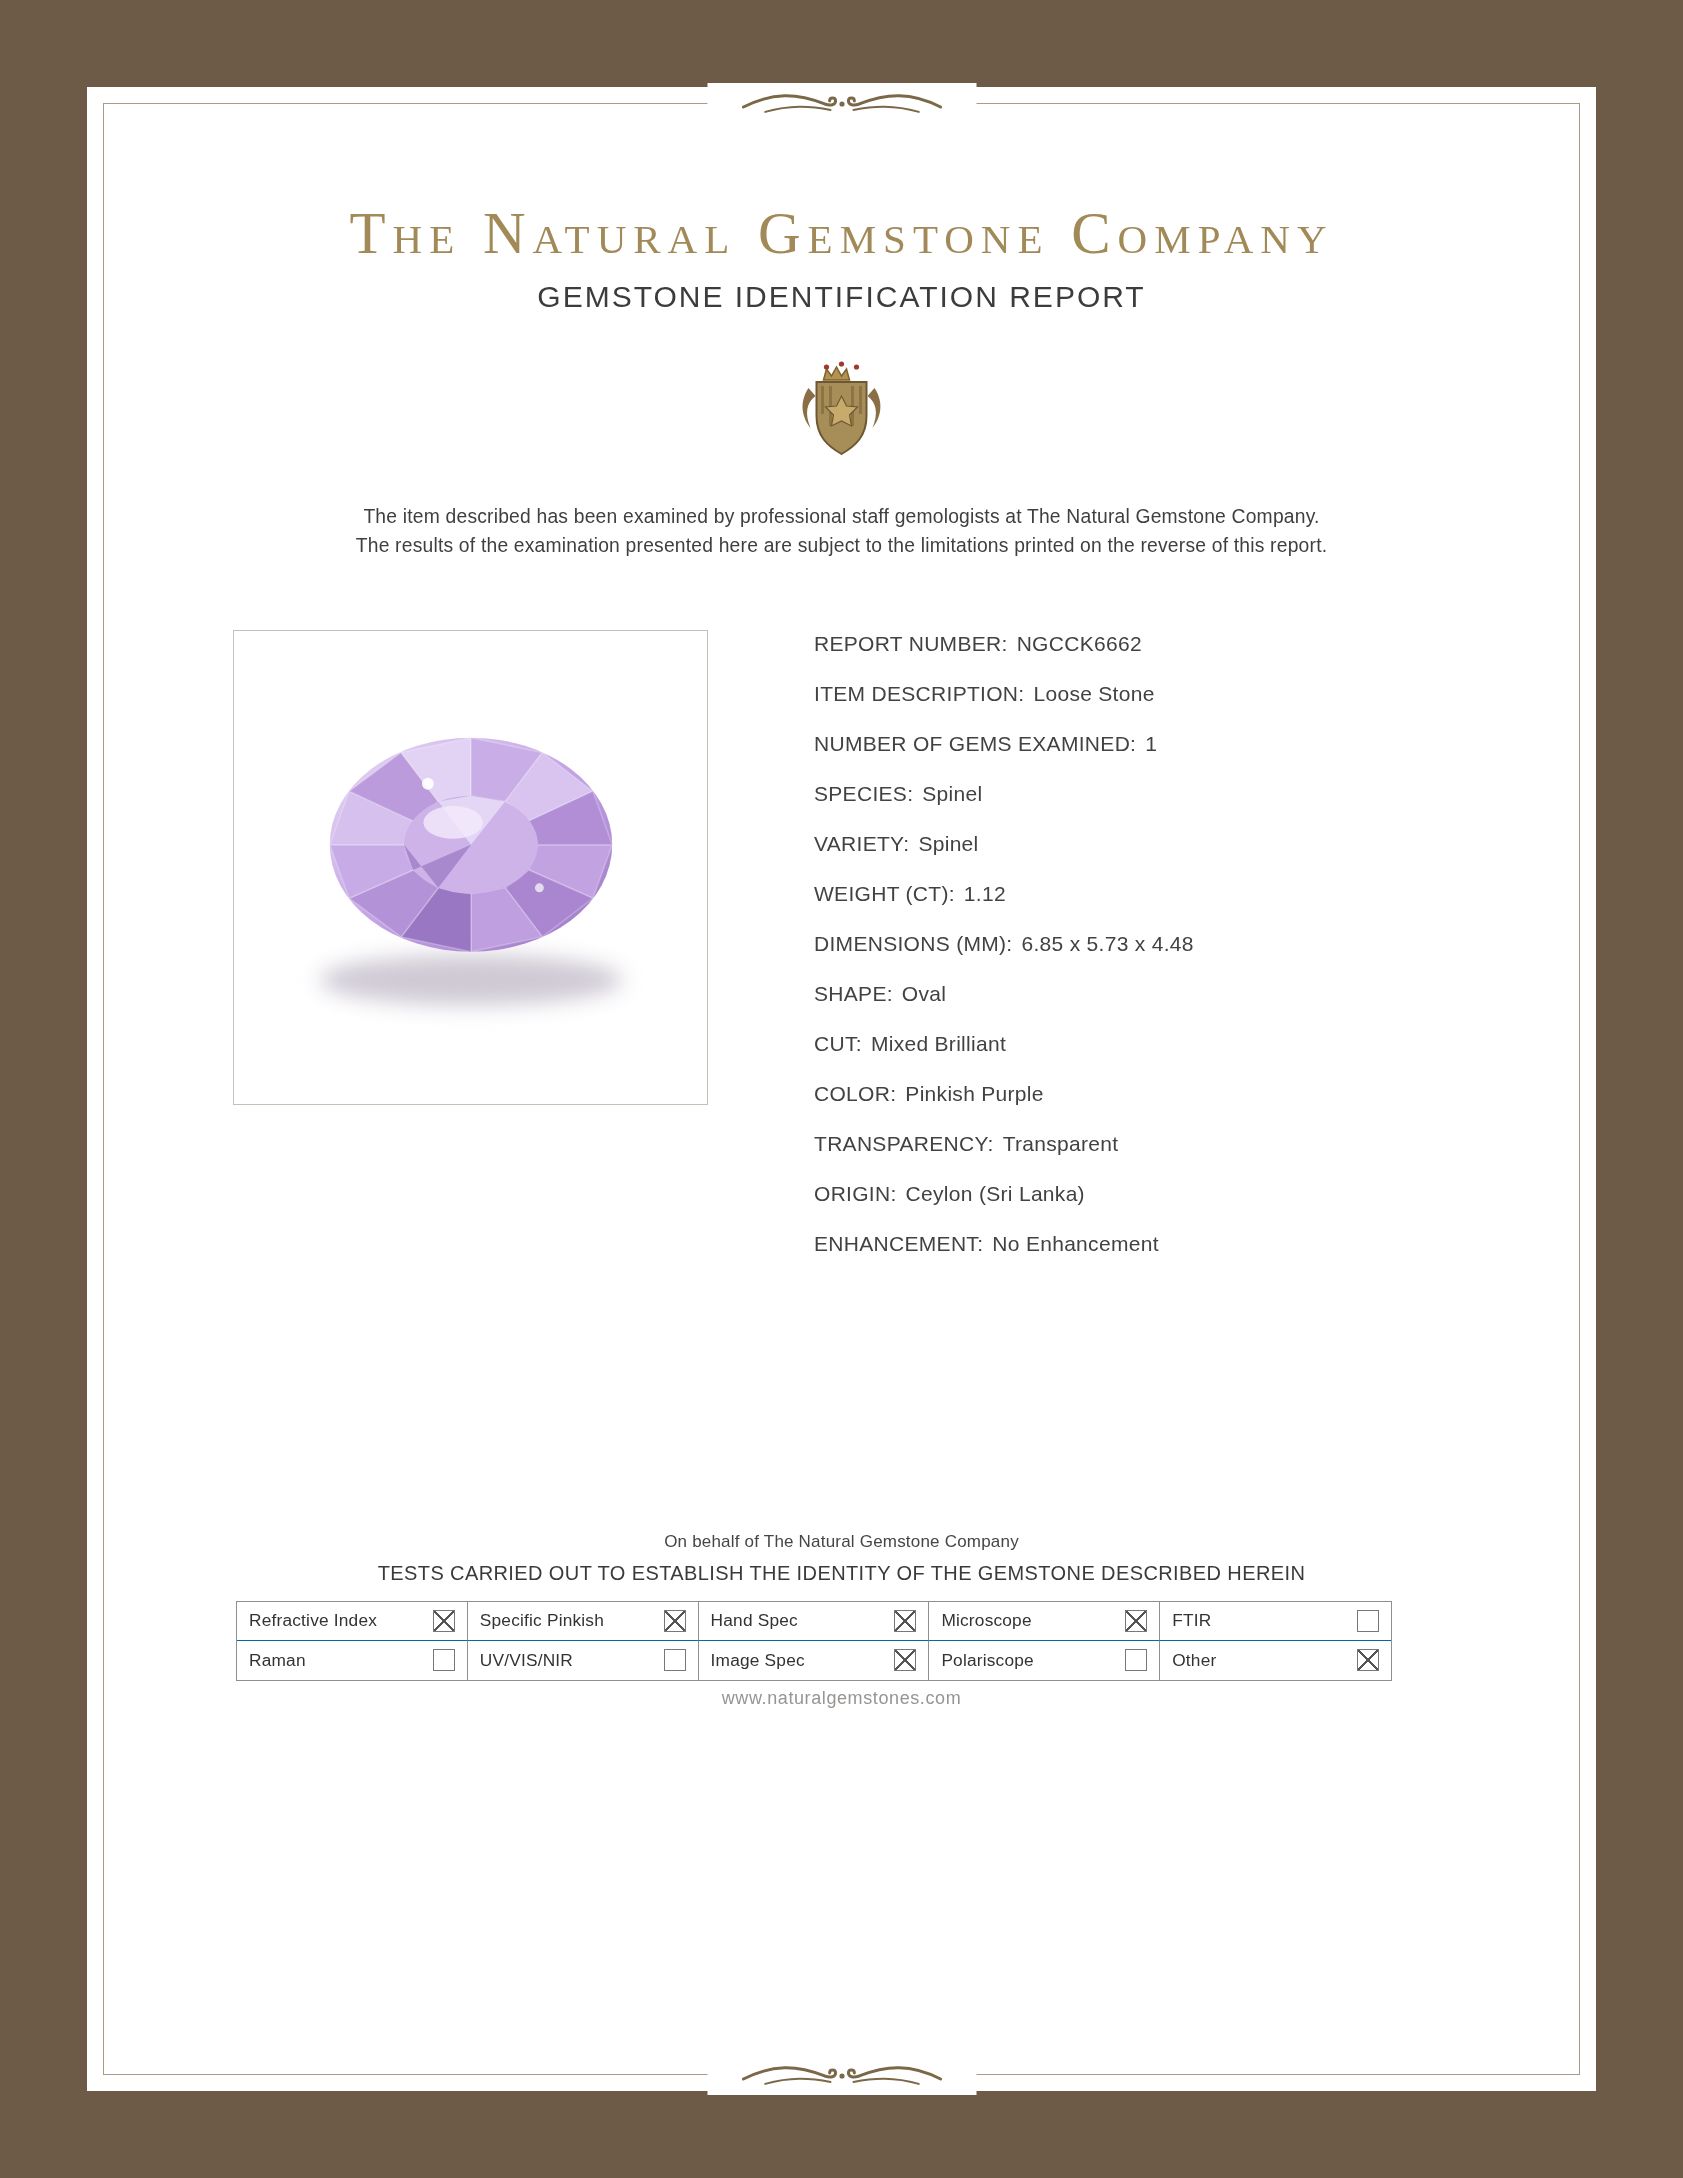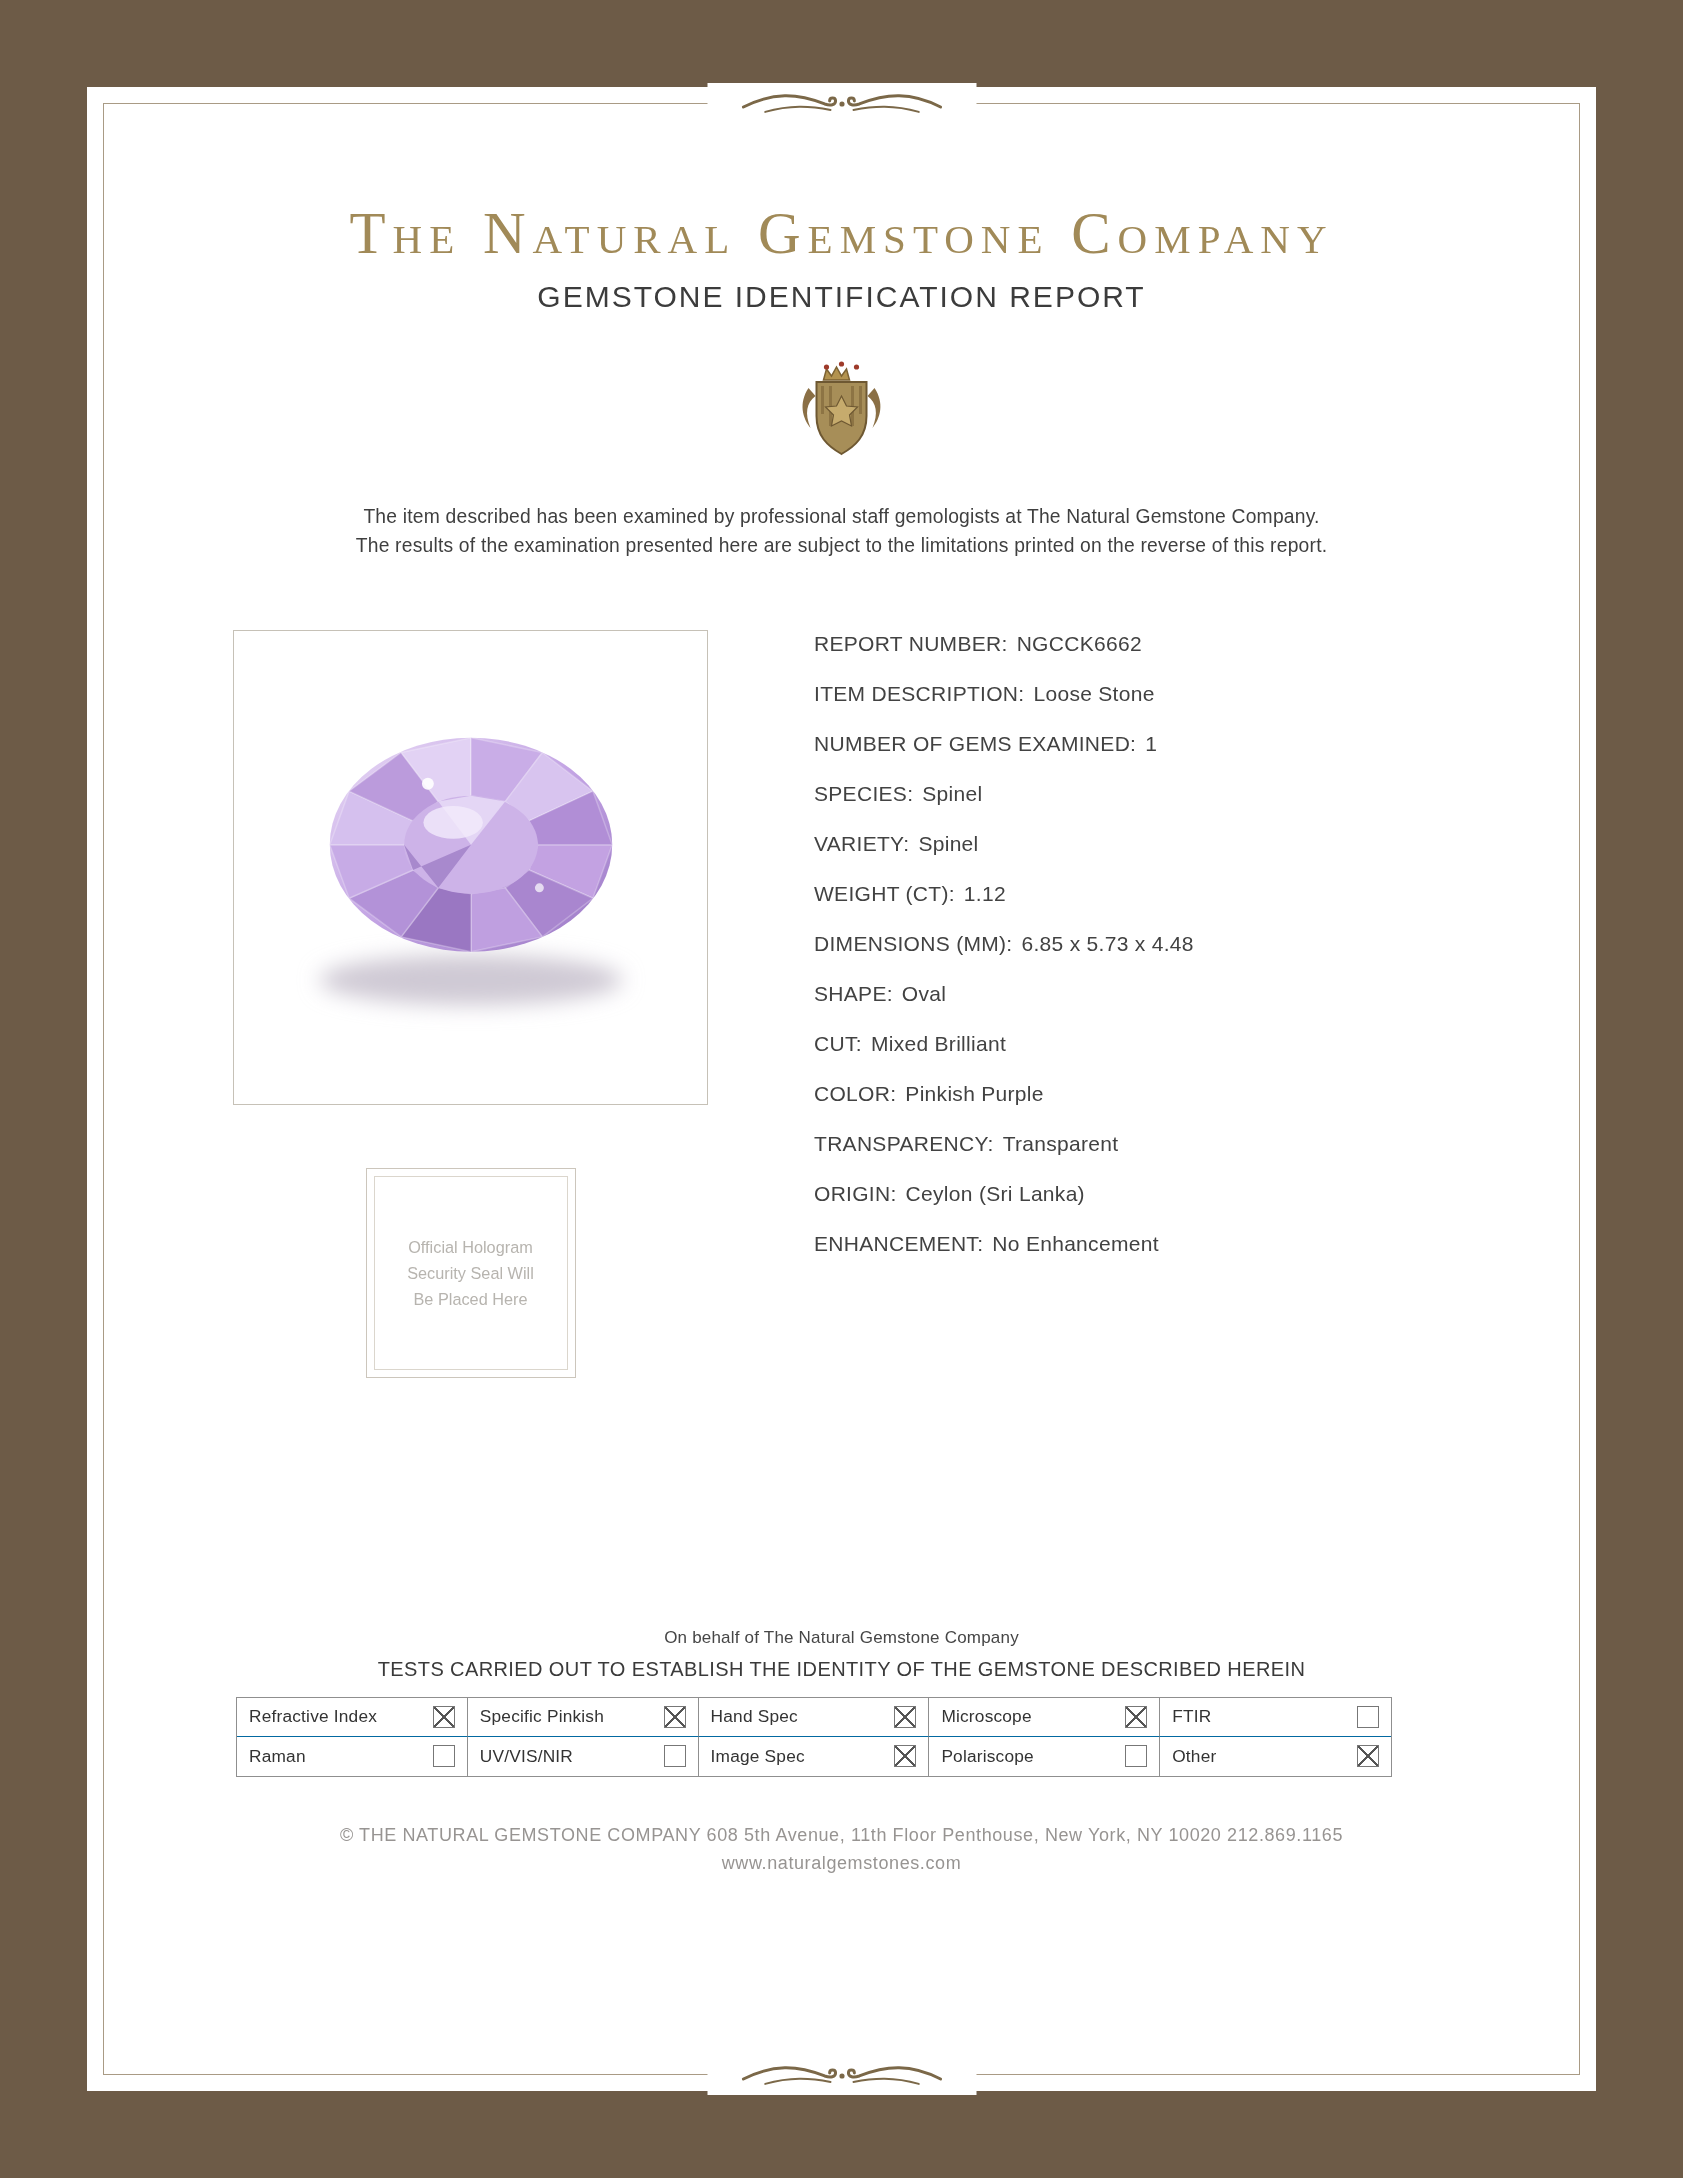--- a/index.html
+++ b/index.html
@@ -225,27 +225,20 @@
                 </g>
                 <ellipse cx="150" cy="135" rx="45" ry="33" fill="#cdb3e8"></ellipse>
                 <polygon points="150,102 173,106 150,135 128,106" fill="#e8dcf7" opacity="0.85"></polygon>
                 <polygon points="105,135 128,164 150,135 111,152" fill="#8f6cba" opacity="0.6"></polygon>
                 <ellipse cx="138" cy="120" rx="20" ry="11" fill="#f3ebfb" opacity="0.8"></ellipse>
                 <circle cx="121" cy="94" r="4" fill="#ffffff" opacity="0.9"></circle>
                 <circle cx="196" cy="164" r="3" fill="#ffffff" opacity="0.7"></circle>
               </svg>
             </div>
 
-            <div class="holo-box">
-              <div class="holo-inner">
-                <div>Official Hologram</div>
-                <div>Security Seal Will</div>
-                <div>Be Placed Here</div>
-              </div>
-            </div>
           </div>
 
           <div class="fields">
             <div class="field"><span class="f-label">REPORT NUMBER:</span><span class="f-value">NGCCK6662</span></div>
             <div class="field"><span class="f-label">ITEM DESCRIPTION:</span><span class="f-value">Loose Stone</span></div>
             <div class="field"><span class="f-label">NUMBER OF GEMS EXAMINED:</span><span class="f-value">1</span></div>
             <div class="field"><span class="f-label">SPECIES:</span><span class="f-value">Spinel</span></div>
             <div class="field"><span class="f-label">VARIETY:</span><span class="f-value">Spinel</span></div>
             <div class="field"><span class="f-label">WEIGHT (CT):</span><span class="f-value">1.12</span></div>
             <div class="field"><span class="f-label">DIMENSIONS (MM):</span><span class="f-value">6.85 x 5.73 x 4.48</span></div>
@@ -297,20 +290,19 @@
           <div class="tcell">
               <span class="t-label">Polariscope</span>
               <span class="checkbox" data-checked="false"></span>
             </div>
           <div class="tcell">
               <span class="t-label">Other</span>
               <span class="checkbox" data-checked="true"></span>
             </div>
         </div>
 
-        <div class="footer-line1">© THE NATURAL GEMSTONE COMPANY  608 5th Avenue, 11th Floor Penthouse, New York, NY  10020   212.869.1165</div>
         <div class="footer-line2">www.naturalgemstones.com</div>
 
       </div>
     </div>
   </div>
 </div>
 
 
 </body></html>

